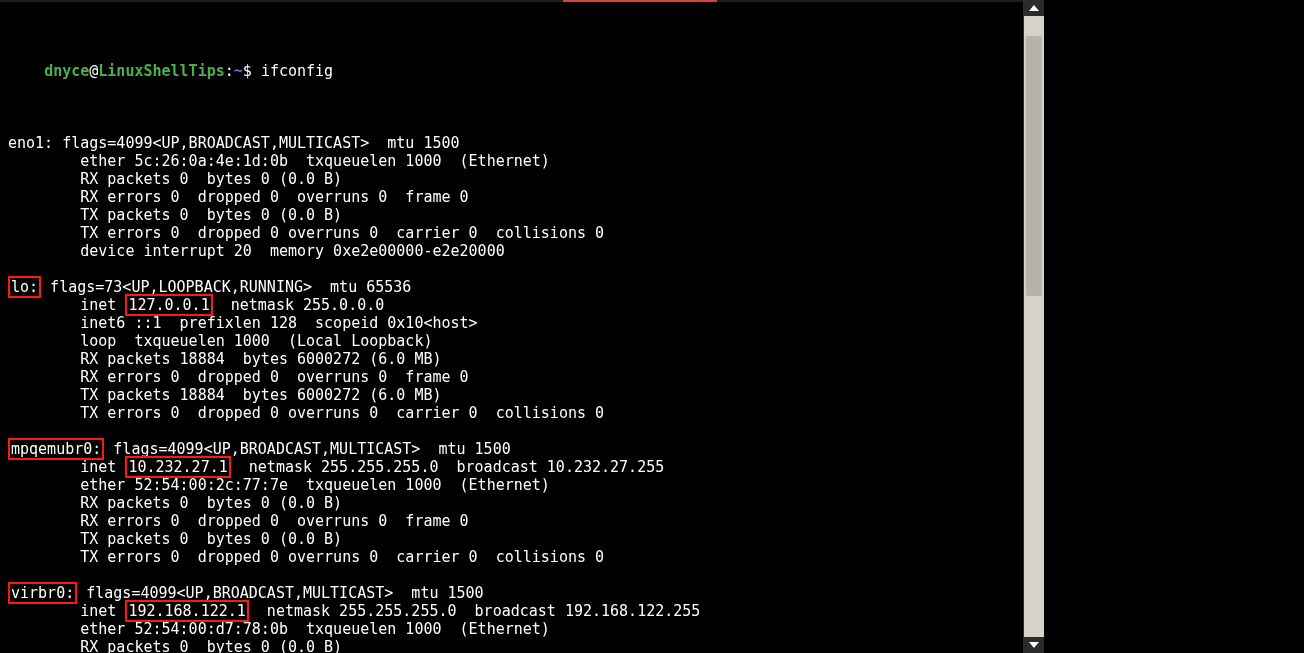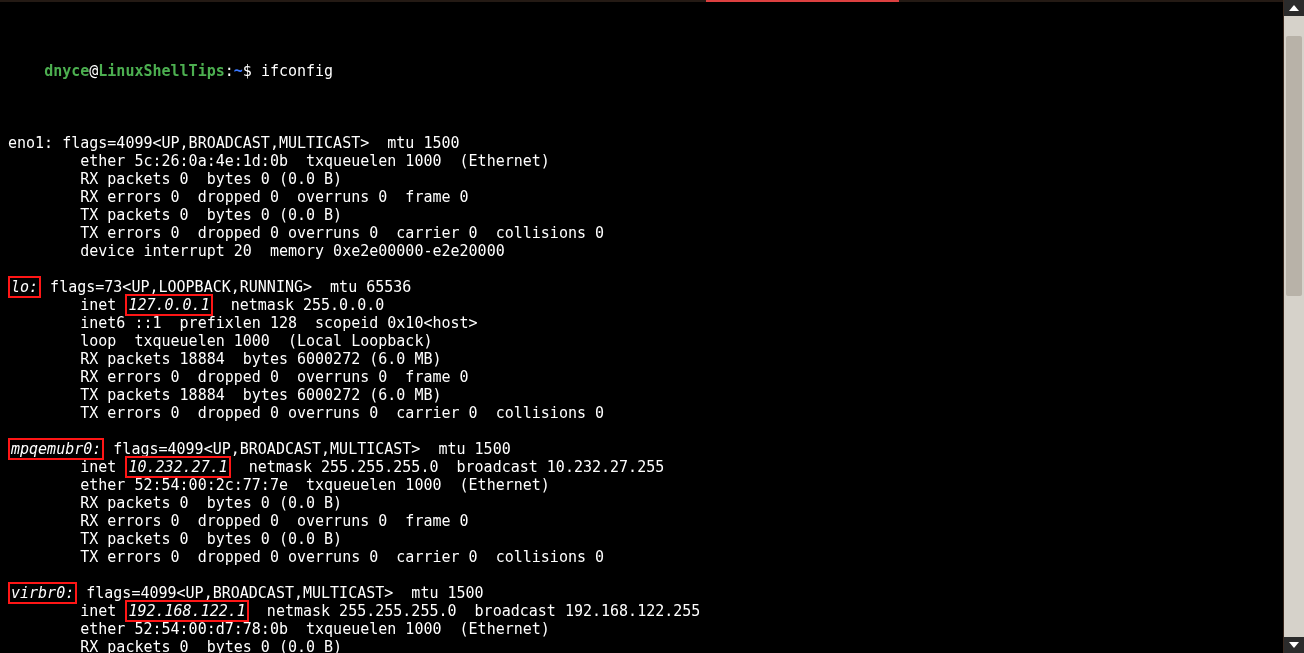--- a/index.html
+++ b/index.html
@@ -10,21 +10,21 @@
     height: 653px;
     overflow: hidden;
     font-family: "DejaVu Sans Mono", "Liberation Mono", Menlo, Consolas, monospace;
     font-size: 15px;
     line-height: 18px;
     color: #fff;
     letter-spacing: 0px;
   }
   .wrap {
     position: relative;
-    width: 1304px;
+    width: 1044px;
     height: 653px;
     background: #000;
   }
   .term {
     position: absolute;
     left: 8px;
     top: 8px;
     right: 28px;
     white-space: pre;
   }
@@ -33,21 +33,20 @@
   .user { color: #4caf50; font-weight: bold; }
   .host { color: #4caf50; font-weight: bold; }
   .colon { color: #fff; }
   .path { color: #3a78ff; font-weight: bold; }
   .redbox {
     border: 2px solid #ff1616;
     display: inline;
     padding: 0 1px;
     margin: -2px 0;
     background: #000;
-    font-style: italic;
   }
   .blank { display: block; height: 18px; }
   .scrollbar {
     position: absolute;
     right: 0;
     top: 0;
     width: 20px;
     height: 653px;
     background: #d4d0c8;
     border-left: 1px solid #3a291f;

